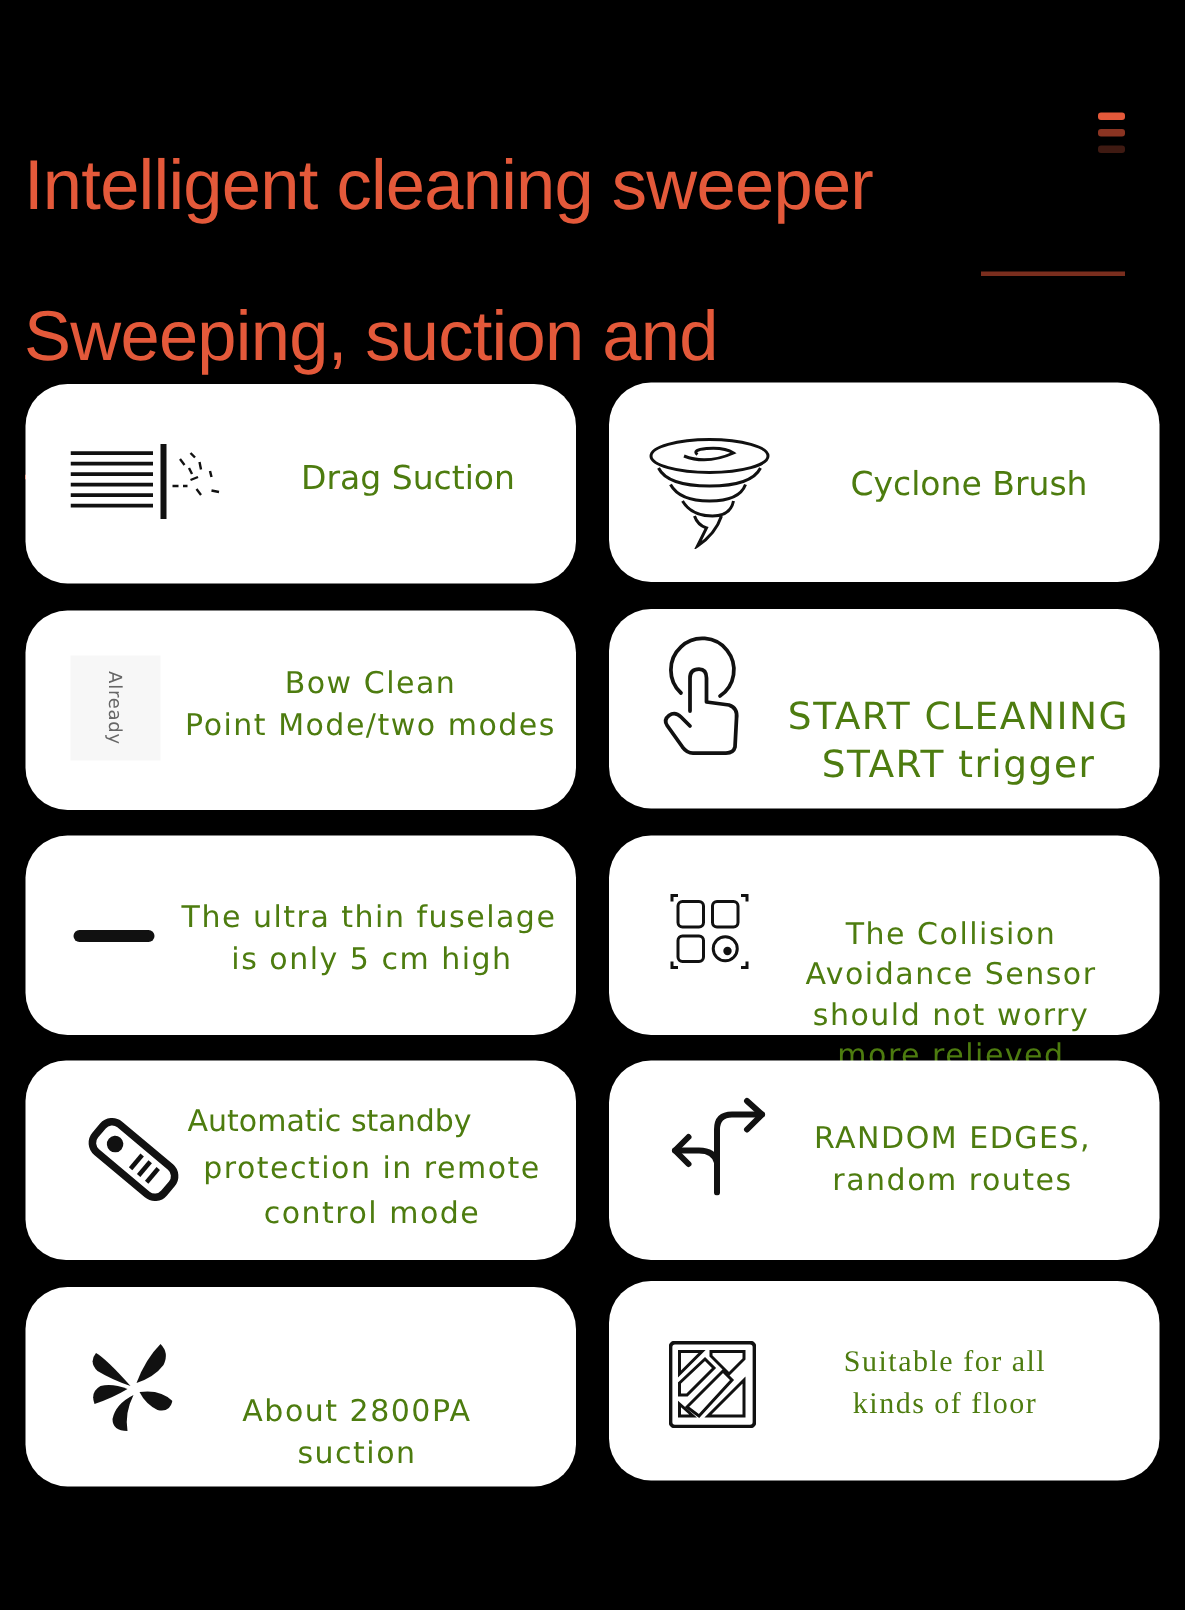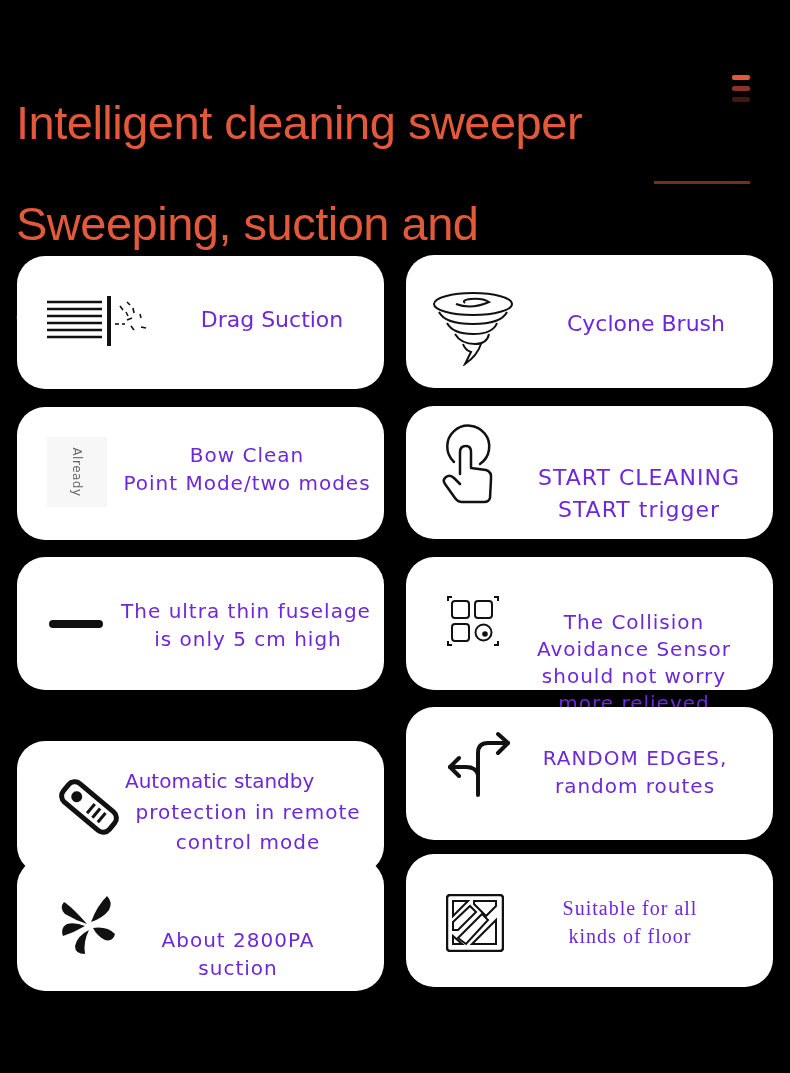--- a/index.html
+++ b/index.html
@@ -36,32 +36,32 @@
       display: flex; align-items: center;
       color: #111;
     }
     .card .icon { position: absolute; display: flex; align-items: center; justify-content: center; }
     .card .text {
       position: absolute;
       text-align: center;
       font-size: 20px;
       letter-spacing: 1px;
       line-height: 28px;
-      color: #6d28d9;
+      color: #4d7c0f;
     }
     .card .text div { white-space: nowrap; }
 
     
     .c1 { left: 17px;  top: 256px; }
     .c2 { left: 406px; top: 255px; }
     .c3 { left: 17px;  top: 407px; }
     .c4 { left: 406px; top: 406px; }
     .c5 { left: 17px;  top: 557px; }
     .c6 { left: 406px; top: 557px; }
-    .c7 { left: 17px;  top: 741px; }
+    .c7 { left: 17px;  top: 707px; border-radius: 27px; }
     .c8 { left: 406px; top: 707px; }
     .c9 { left: 17px;  top: 858px; }
     .c10 { left: 406px; top: 854px; }
 
     .already {
       position: absolute; left: 30px; top: 30px; width: 60px; height: 70px;
       background: #f7f7f7;
       display: flex; align-items: center; justify-content: center;
     }
     .already span {
@@ -146,21 +146,21 @@
     </div>
   </div>
 
   <div class="card c4">
     <div class="icon" style="left:34px; top:16px; width:56px; height:84px;">
       <svg width="56" height="84" viewBox="0 0 56 84" fill="none" stroke="#111" stroke-width="2.5" stroke-linecap="round" stroke-linejoin="round">
         <path d="M14 40 A21 21 0 1 1 40 42"></path>
         <path d="M20 52 L20 30 Q20 24 26 24 Q31 24 31 30 L31 46 L46 48 Q52 50 51 57 L50 76 Q49 80 44 80 L22 80 Q18 80 15 76 L5 62 Q2 58 6 55 Q10 52 14 56 L20 62"></path>
       </svg>
     </div>
-    <div class="text" style="left:118px; top:56px; width:230px; font-size:22px; line-height:32px;">
+    <div class="text" style="left:118px; top:56px; width:230px; font-size:25px; line-height:32px;">
       <div>START CLEANING</div>
       <div>START trigger</div>
     </div>
   </div>
 
   <div class="card c5">
     <div class="icon" style="left:32px; top:62px; width:54px; height:9px;">
       <div style="width:54px; height:8px; background:#111; border-radius:4px;"></div>
     </div>
     <div class="text" style="left:98px; top:40px; width:262px;">

